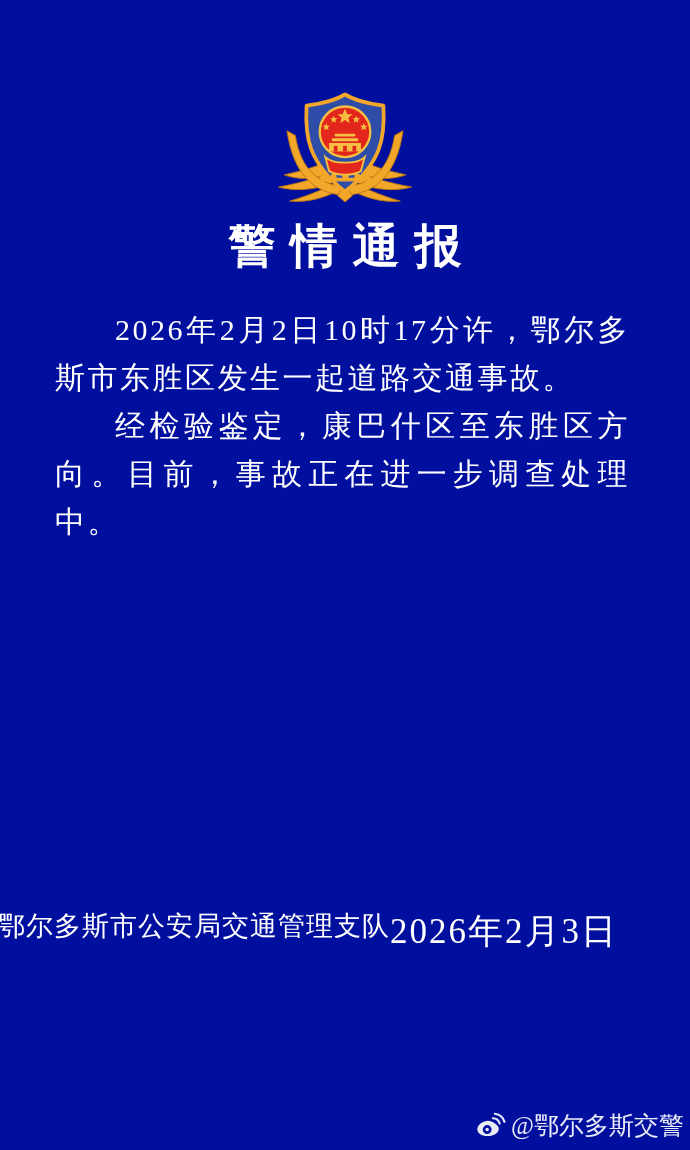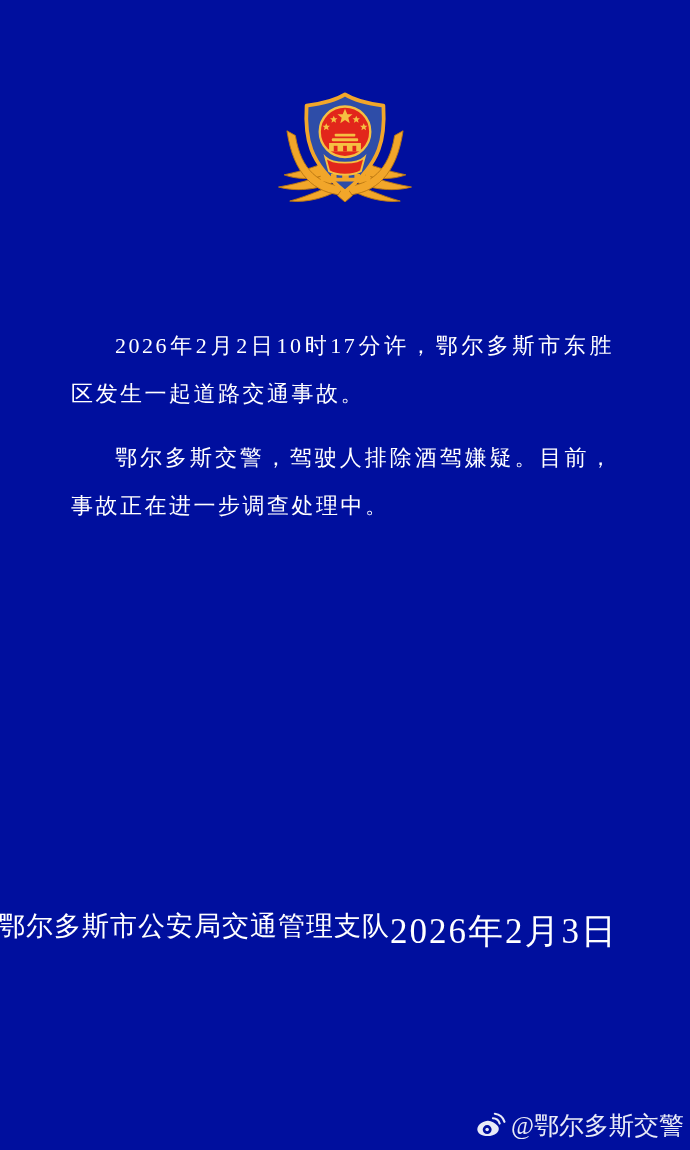--- a/index.html
+++ b/index.html
@@ -39,22 +39,22 @@
     line-height: 66px;
   }
   .notice-body {
     position: absolute;
     top: 306px;
     left: 55px;
     width: 575px;
     color: #ffffff;
   }
   .notice-body p {
-    margin: 16px;
-    font-size: 22px;
+    margin: 0;
+    font-size: 30px;
     line-height: 48px;
     letter-spacing: 2.5px;
     text-align: justify;
     text-justify: inter-character;
     text-indent: 2em;
   }
   .signature-block {
     position: absolute;
     top: 900px;
     right: 72px;
@@ -136,24 +136,25 @@
       <g fill="#e2261b">
         <rect x="63" y="66" width="4" height="6"></rect>
         <rect x="73" y="66" width="4" height="6"></rect>
         <rect x="83" y="66" width="4" height="6"></rect>
       </g>
 
       <path d="M54,78 C62,86 88,86 96,78 L92,93 C84,98 66,98 58,93 Z" fill="#e2261b" stroke="#f5c042" stroke-width="2"></path>
     </svg>
   </div>
 
+  <h1 class="notice-title">警情通报</h1>
 
   <div class="notice-body">
     <p>2026年2月2日10时17分许，鄂尔多斯市东胜区发生一起道路交通事故。</p>
-    <p>鄂尔多斯交警，驾驶人排除酒驾嫌疑。目前，事故正在进一步调查处理中。</p>
+    <p>经检验鉴定，康巴什区至东胜区方向。目前，事故正在进一步调查处理中。</p>
   </div>
 
   <div class="signature-block">
     <div class="signature-unit">鄂尔多斯市公安局交通管理支队</div>
     <div class="signature-date">2026年2月3日</div>
   </div>
 
   <div class="watermark">
     <svg class="wb-icon" width="31" height="27" viewBox="0 0 32 28" xmlns="http://www.w3.org/2000/svg">
       <path fill-rule="evenodd" fill="#e9ebf7" d="M13,9 C6.5,9.6 1,14.6 2.6,19.6 C4,24 11.5,26.4 18.3,24.1 C24.3,22.1 26.3,17.2 23.1,13.9 C20.6,11.4 16.6,8.7 13,9 Z

